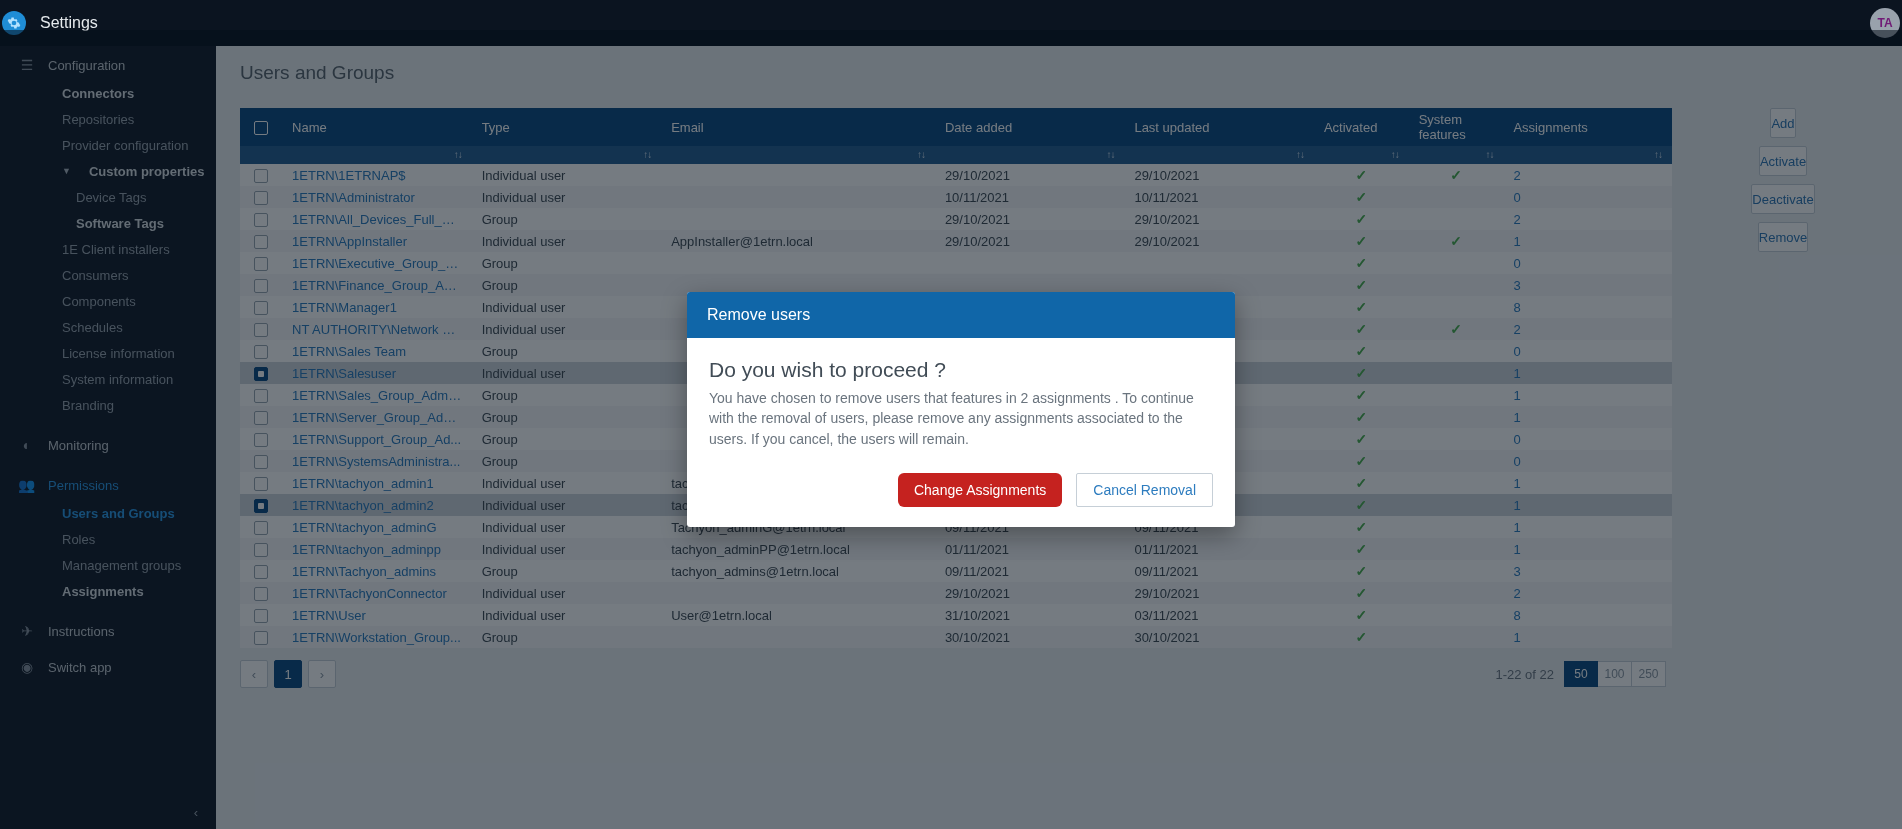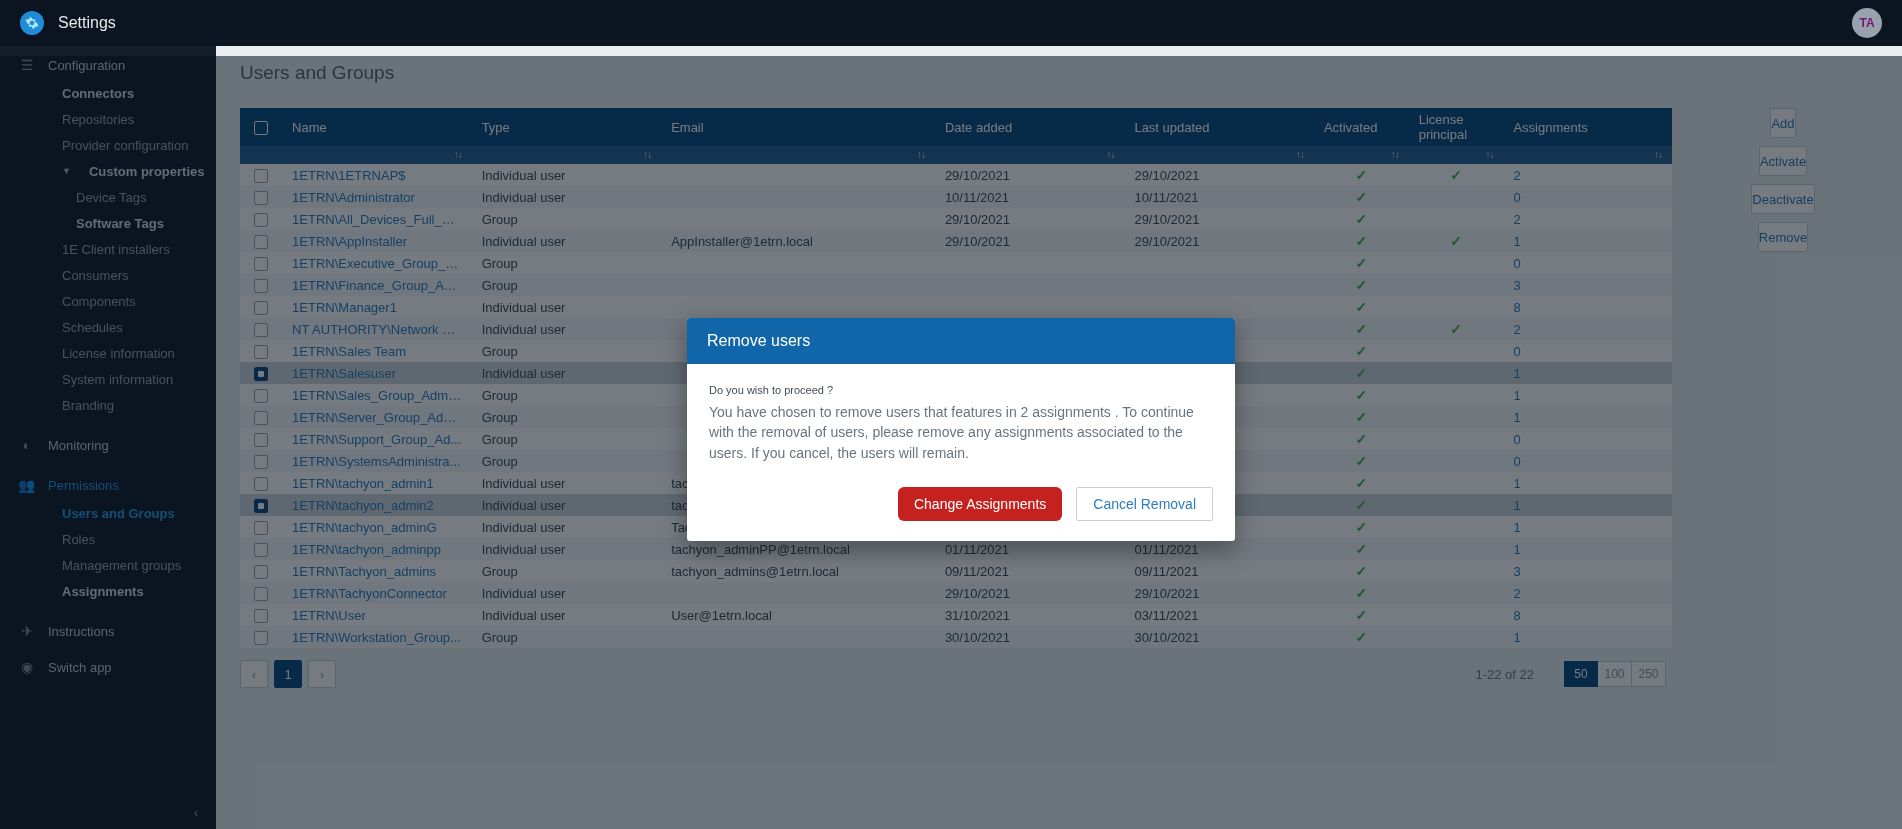--- a/index.html
+++ b/index.html
@@ -1,19 +1,19 @@
 <!DOCTYPE html>
 <html><head>
 <meta charset="utf-8">
 <style>
 * { margin:0; padding:0; box-sizing:border-box; font-family:"Segoe UI", Arial, sans-serif; }
 html,body { width:1902px; height:829px; overflow:hidden; background:#0b1420; color:#d0d4d8; font-size:13px; }
 
 
-.topbar { height:46px; background:#0b1420; display:flex; align-items:center; padding:0 20px; justify-content:space-between; }
+.topbar { height:46px; background:#0b1420; display:flex; align-items:center; padding:0 2px; justify-content:space-between; }
 .topbar .left { display:flex; align-items:center; gap:14px; }
 .logo { width:24px; height:24px; border-radius:50%; background:#1f8dd6; display:flex; align-items:center; justify-content:center; }
 .logo svg { width:14px; height:14px; fill:#b4e2ff; }
 .topbar .title { color:#e6eaed; font-size:16px; }
 .avatar { width:30px; height:30px; border-radius:50%; background:#99a2ac; color:#701a75; display:flex; align-items:center; justify-content:center; font-size:12px; font-weight:600; }
 
 .shell { display:flex; height:calc(100% - 46px); }
 
 
 .sidebar { width:216px; background:#141d2a; position:relative; display:flex; flex-direction:column; }
@@ -58,32 +58,32 @@
 
 
 col.c-chk{width:40px;} col.c-name{width:180px;} col.c-type{width:180px;} col.c-email{width:260px;}
 col.c-date{width:180px;} col.c-upd{width:180px;} col.c-act{width:90px;} col.c-sys{width:90px;} col.c-asg{width:160px;}
 
 
 .footer { display:flex; align-items:center; justify-content:space-between; padding:12px 6px 12px 0; }
 .pager { display:flex; gap:6px; }
 .pg-btn { width:28px; height:28px; border:1px solid #c6cfd7; background:#fff; color:#8b97a3; border-radius:2px; display:flex; align-items:center; justify-content:center; font-size:13px; }
 .pg-btn.cur { background:#0e4c84; color:#fff; border-color:#0e4c84; }
-.footer .right { display:flex; align-items:center; gap:30px; color:#6c7782; font-size:13px; }
+.footer .right { display:flex; align-items:center; gap:10px; color:#6c7782; font-size:13px; }
 .size-group { display:flex; }
 .size-btn { width:34px; height:26px; border:1px solid #c6cfd7; background:#fff; color:#8b97a3; font-size:12px; display:flex; align-items:center; justify-content:center; }
 .size-btn.cur { background:#0e4c84; color:#fff; border-color:#0e4c84; }
 .size-btn + .size-btn { border-left:none; }
 
 
 .overlay { position:absolute; inset:0; background:rgba(4,14,26,0.55); display:flex; align-items:flex-start; justify-content:center; z-index:50; }
 .modal { width:548px; margin-top:262px; background:#fff; border-radius:3px; overflow:hidden; box-shadow:0 8px 24px rgba(0,0,0,0.35); }
 .modal-hdr { background:#1066a8; color:#fff; padding:14px 20px; font-size:16px; }
 .modal-body { padding:20px 22px 10px 22px; color:#3f4a55; }
-.modal-body .q { font-size:11px; color:#414c56; margin-bottom:6px; }
+.modal-body .q { font-size:21px; color:#414c56; margin-bottom:6px; }
 .modal-body .msg { font-size:14px; color:#6a747e; line-height:1.45; }
 .modal-foot { display:flex; justify-content:flex-end; gap:14px; padding:14px 22px 20px 22px; }
 .btn-primary { background:#c5221f; color:#fff; border:none; padding:8px 16px; font-size:14px; border-radius:6px; cursor:pointer; }
 .btn-secondary { background:#fff; color:#2d7cbf; border:1px solid #c6cfd7; padding:8px 16px; font-size:14px; border-radius:2px; cursor:pointer; }
 
 .cell-center{text-align:center;}
 </style>
 </head>
 <body>
 
@@ -172,21 +172,21 @@
           </colgroup>
           <thead>
             <tr class="hdr">
               <th class="cell-center"><span class="chk hdrchk"></span></th>
               <th>Name</th>
               <th>Type</th>
               <th>Email</th>
               <th>Date added</th>
               <th>Last updated</th>
               <th>Activated</th>
-              <th>License principal</th>
+              <th>System features</th>
               <th>Assignments</th>
             </tr>
             <tr class="sortrow">
               <th></th>
               <th>
                   <span class="sort-ic">↑↓</span>
                 </th>
               <th>
                   <span class="sort-ic">↑↓</span>
                 </th>
@@ -477,21 +477,21 @@
         <button>Add</button>
         <button>Activate</button>
         <button>Deactivate</button>
         <button>Remove</button>
       </div>
     </div>
 
   </main>
 </div>
 
-<div class="overlay" style="top:56px;padding-left:20px;">
+<div class="overlay" style="top:30px;padding-left:20px;">
   <div class="modal">
     <div class="modal-hdr">Remove users</div>
     <div class="modal-body">
       <div class="q">Do you wish to proceed ?</div>
       <div class="msg">You have chosen to remove users that features in 2 assignments . To continue with the removal of users, please remove any assignments associated to the users. If you cancel, the users will remain.</div>
     </div>
     <div class="modal-foot">
       <button class="btn-primary">Change Assignments</button>
       <button class="btn-secondary">Cancel Removal</button>
     </div>

